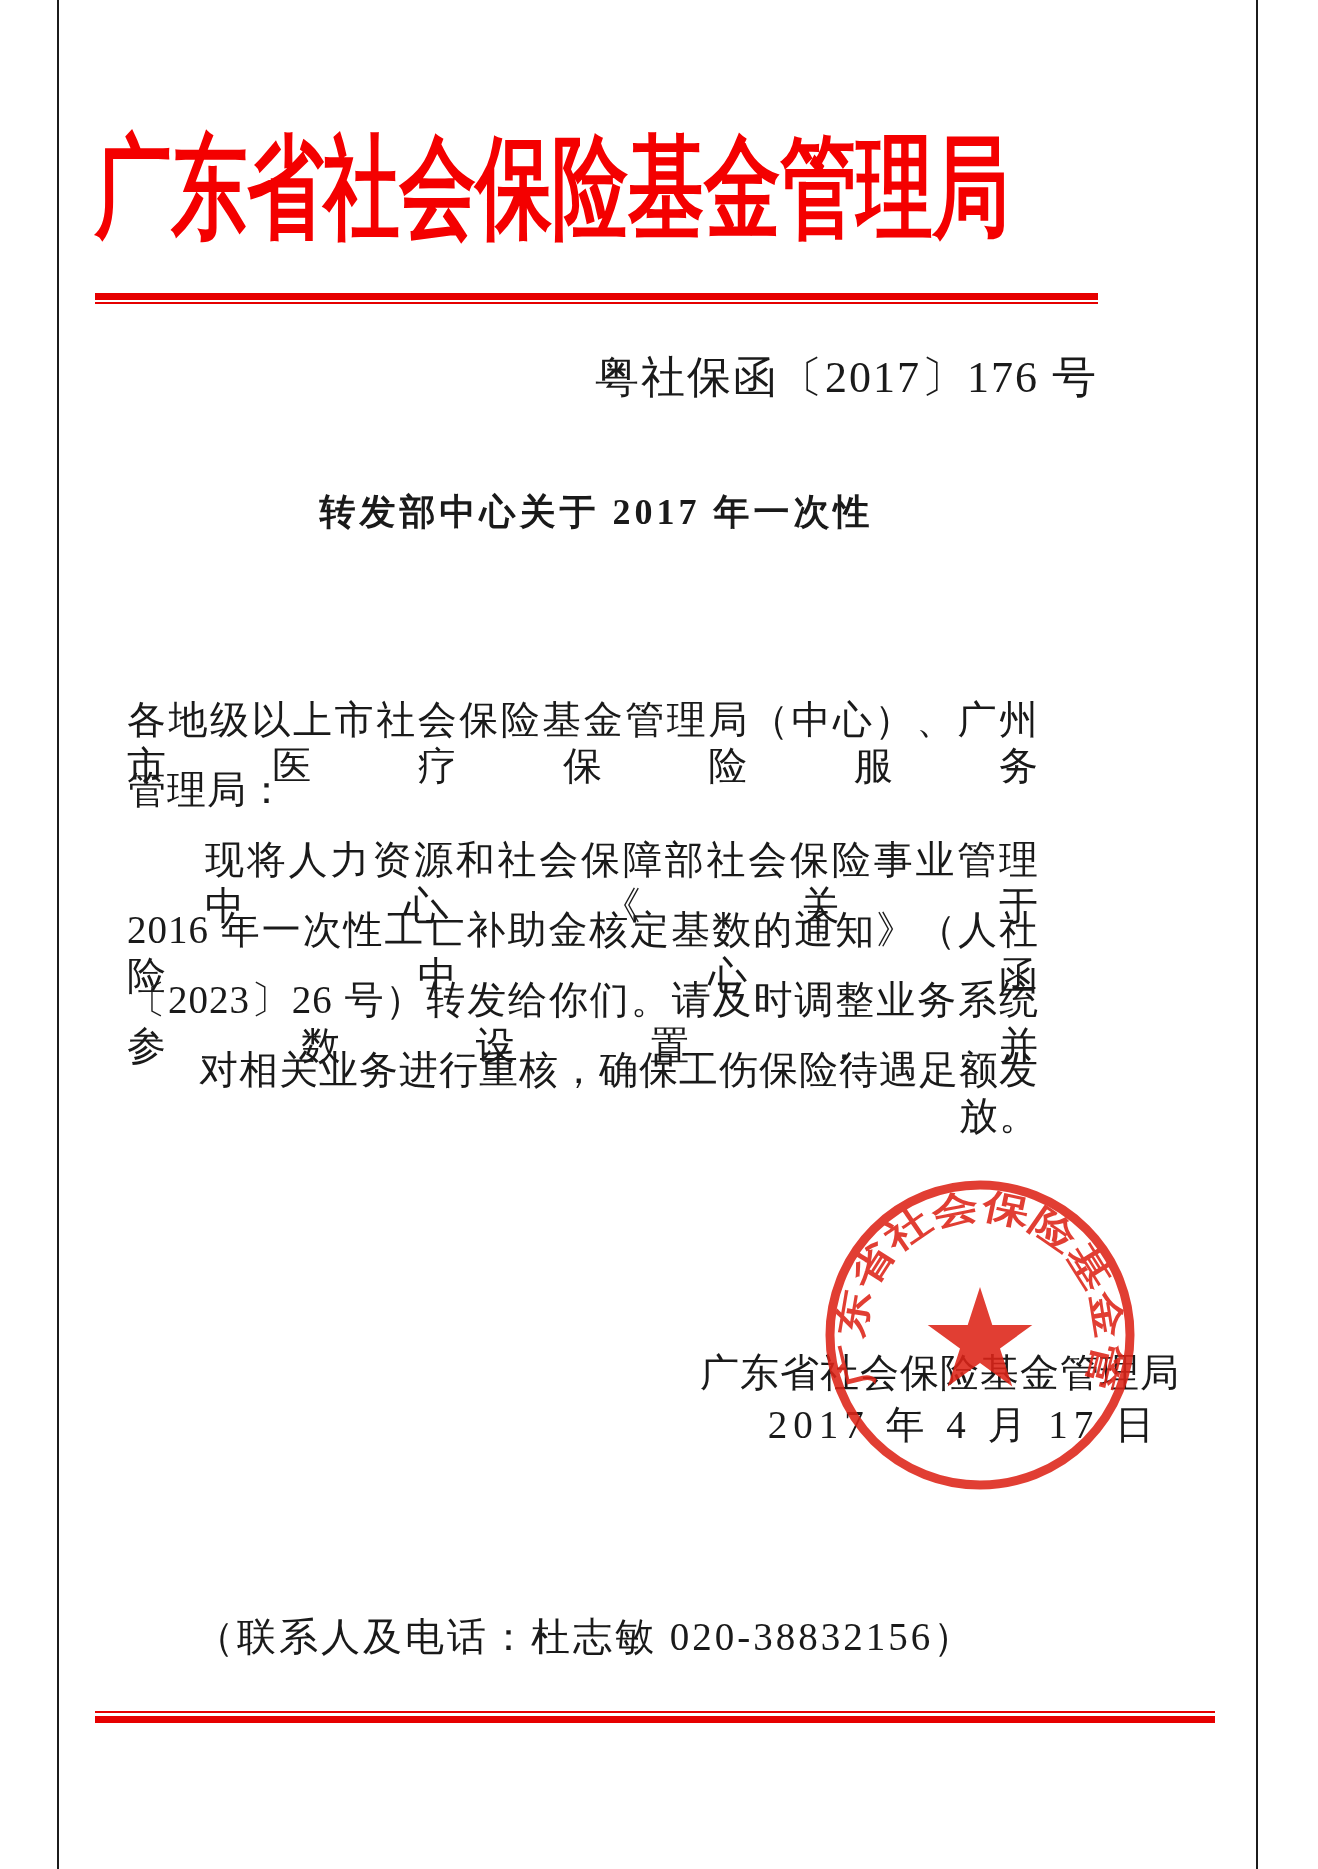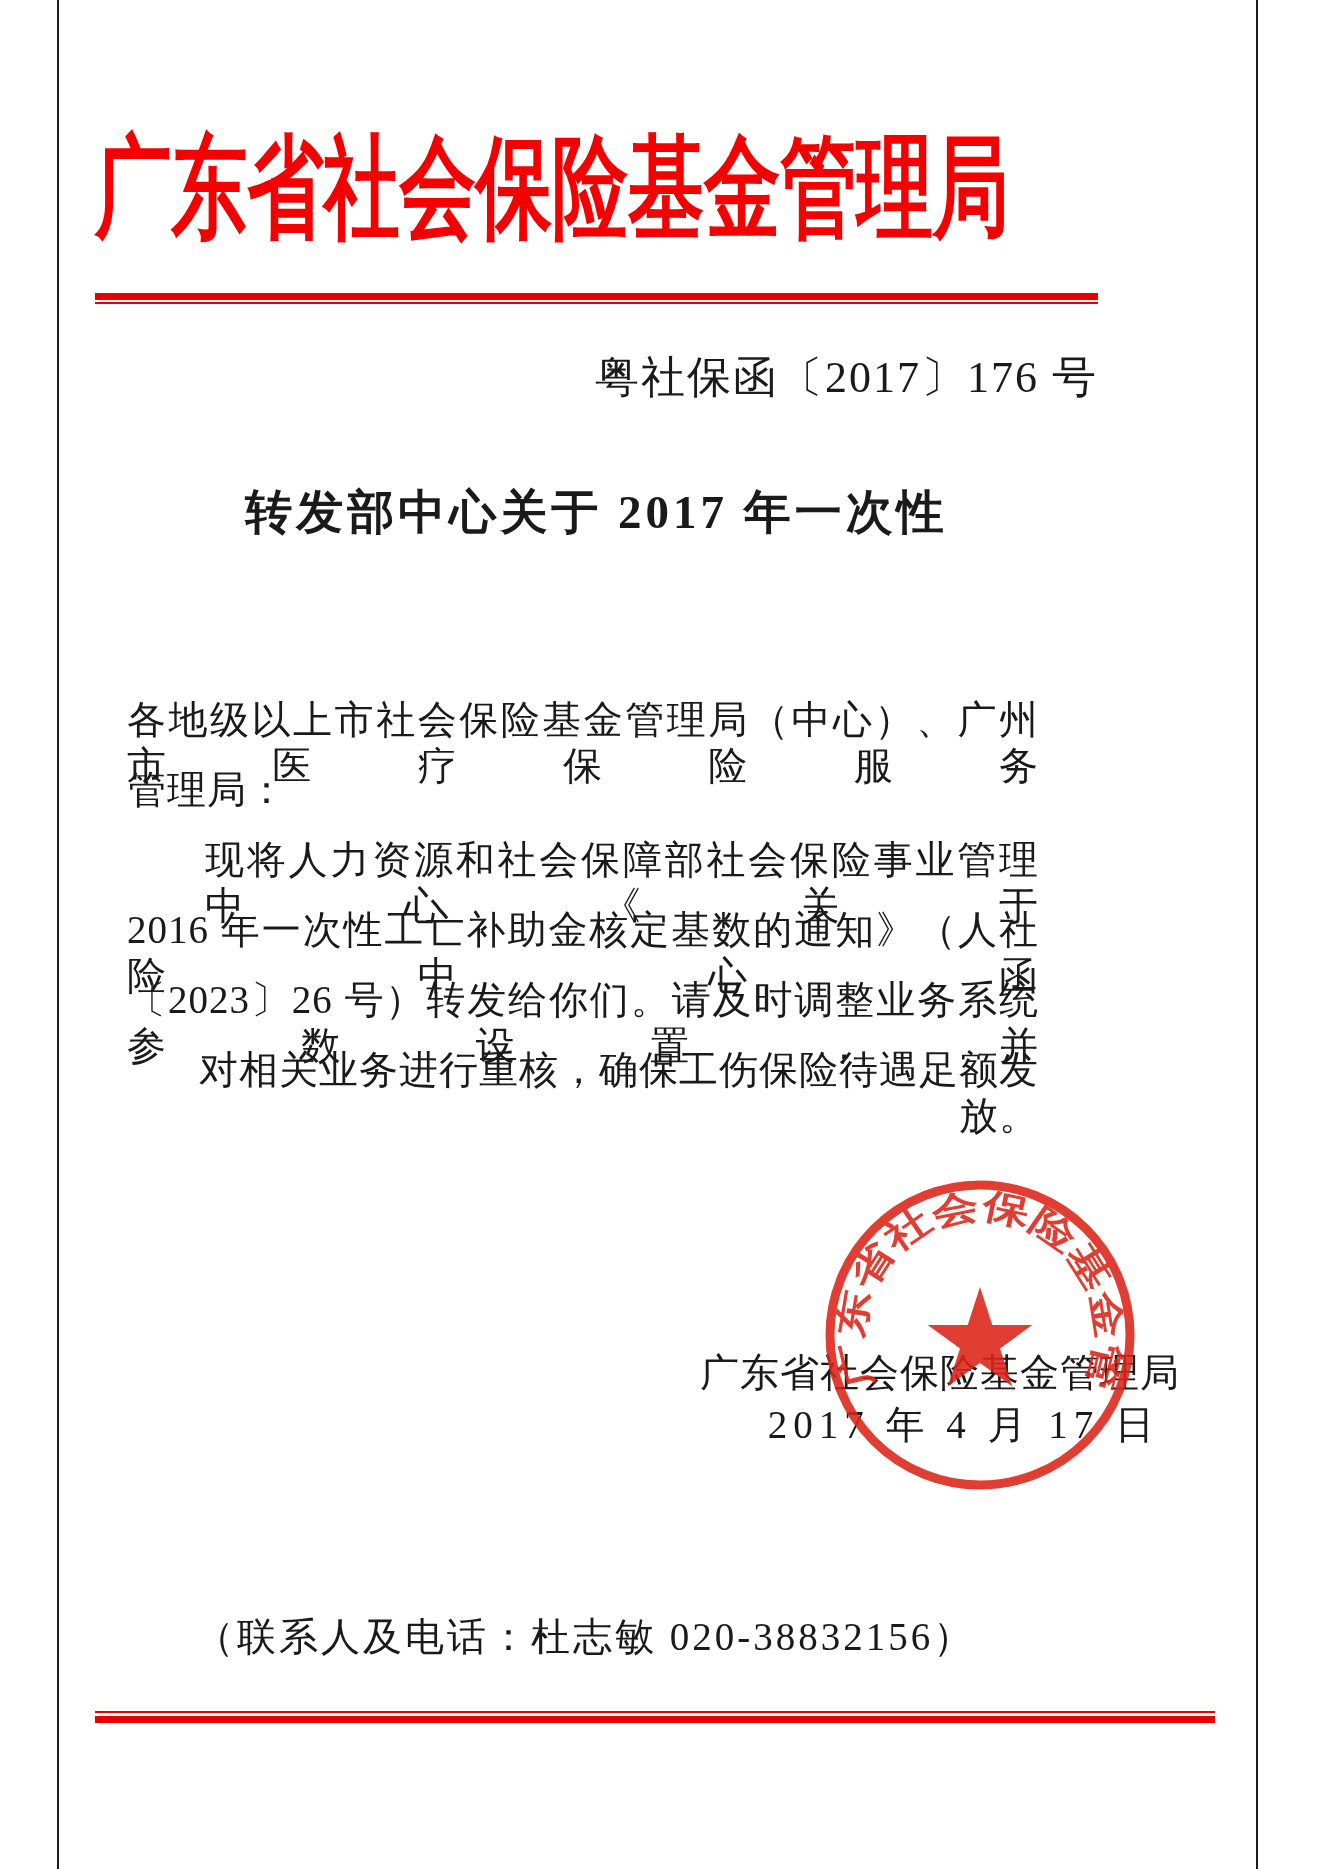--- a/index.html
+++ b/index.html
@@ -29,21 +29,21 @@
   #rule-bottom .gap{height:3px;}
   #rule-bottom .thick{height:7px;background:#e60000;}
 
   #doc-number{
     position:absolute;left:95px;top:348px;width:1003px;
     text-align:right;font-size:44px;letter-spacing:2px;white-space:nowrap;
   }
 
   #doc-title{
     position:absolute;left:95px;top:479px;width:1003px;
-    text-align:center;font-weight:bold;font-size:47px;line-height:67px;
+    text-align:center;font-weight:bold;font-size:36px;line-height:67px;
     letter-spacing:4px;
   }
 
   .bline{
     position:absolute;left:127px;width:912px;
     font-size:39px;line-height:46px;letter-spacing:1px;
   }
   .jline{text-align:justify;text-align-last:justify;}
   .indent{padding-left:78px;box-sizing:border-box;}
 

